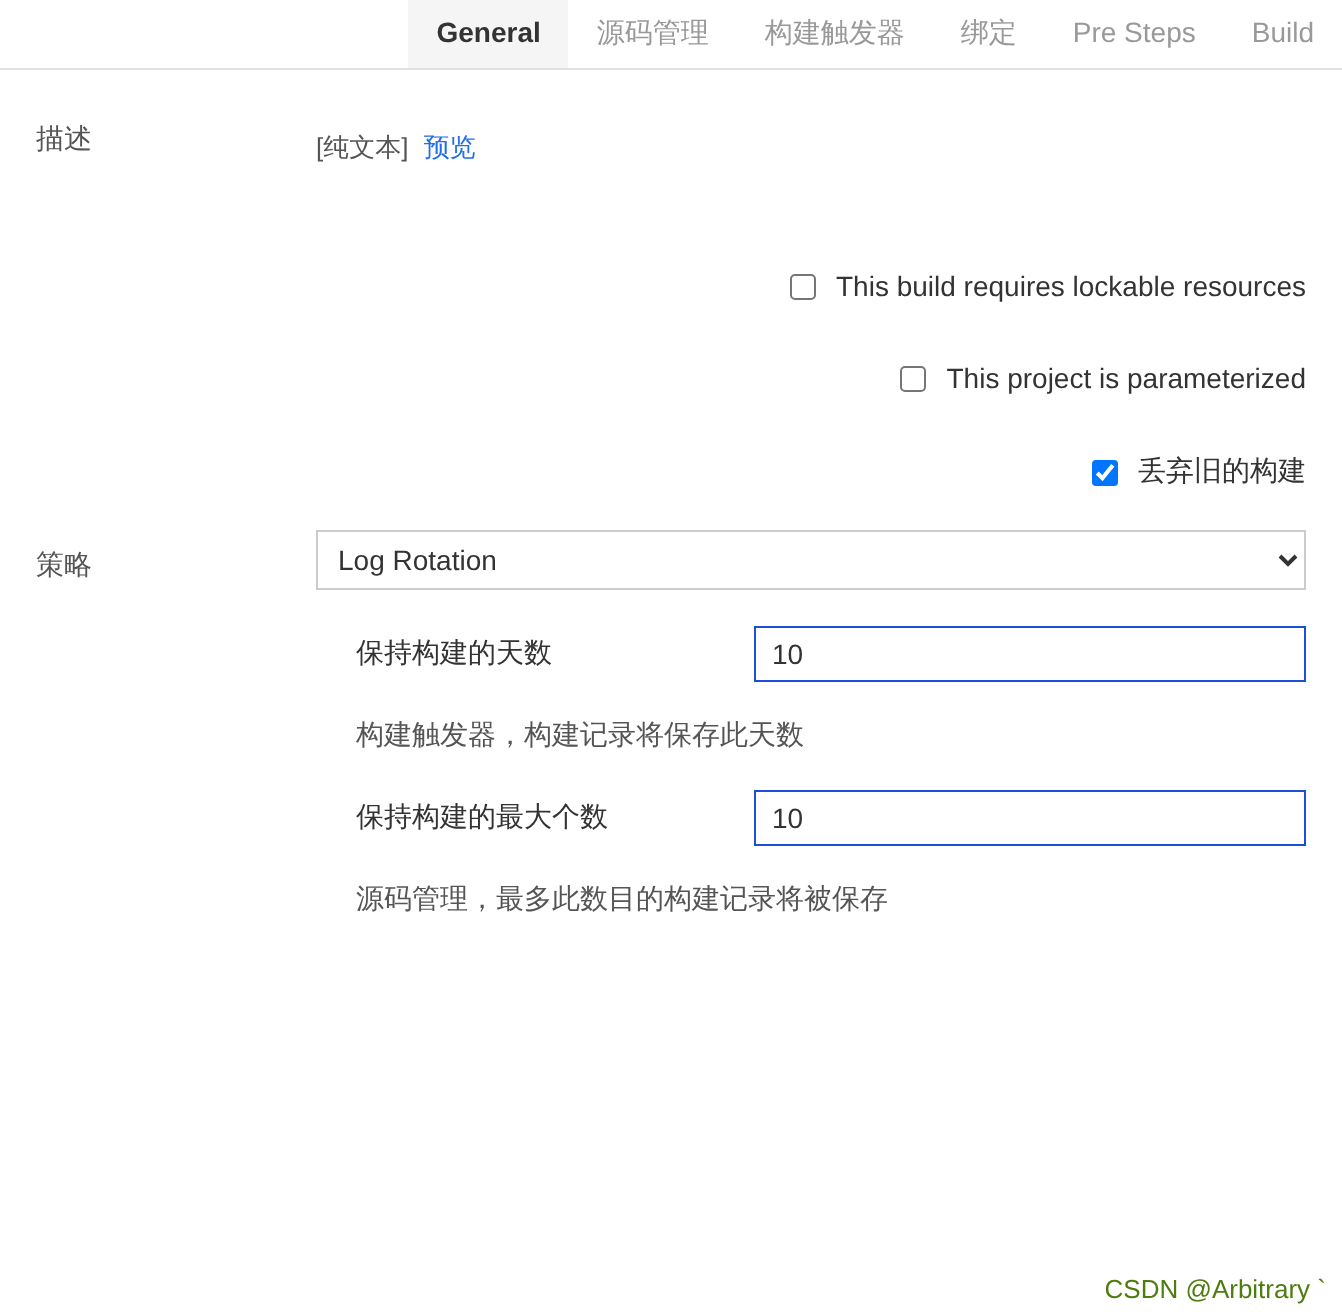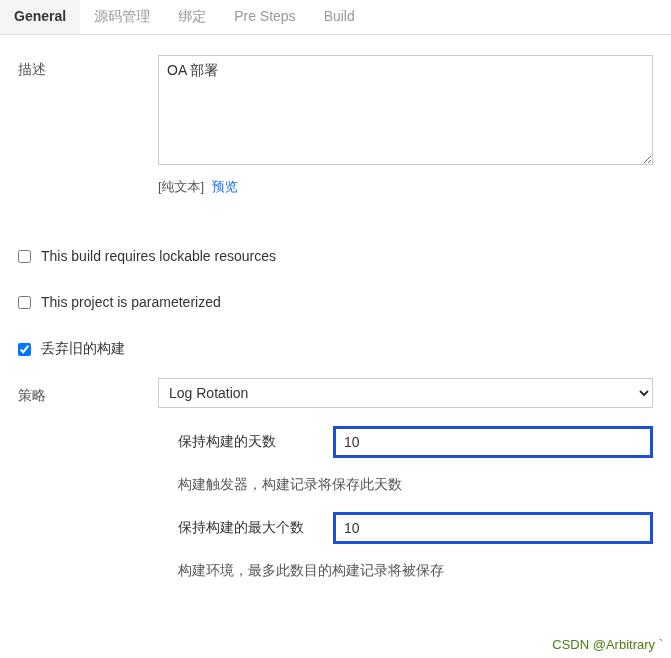--- a/index.html
+++ b/index.html
@@ -1,18 +1,19 @@
 <!DOCTYPE html>
 <html><head>
   <meta charset="utf-8">
   <style>
     * {
       box-sizing: border-box;
       margin: 0;
       padding: 0;
+      justify-content: flex-end;
     }
     body {
       font-family: "Microsoft YaHei", "Segoe UI", Arial, sans-serif;
       font-size: 14px;
       color: #333;
       background: #fff;
       width: 671px;
     }
     .tabs {
       display: flex;
@@ -115,34 +116,35 @@
       background: #fff;
       color: #333;
     }
     .nested {
       margin-left: 160px;
     }
     .nested-row {
       display: flex;
       align-items: center;
       margin-top: 18px;
+      gap: 44px;
     }
     .nested-label {
       width: 155px;
       flex-shrink: 0;
       color: #333;
       font-size: 14px;
     }
     .nested-input {
       flex: 1;
     }
     input.num {
       width: 100%;
       padding: 5px 8px;
-      border: 3px solid #1d4ed8;
+      border: 1px solid #1d4ed8;
       font-family: inherit;
       font-size: 14px;
       color: #333;
     }
     .nested-help {
       margin-top: 18px;
       color: #555;
       font-size: 14px;
     }
     .watermark {
@@ -153,31 +155,31 @@
       font-size: 13px;
       pointer-events: none;
     }
   </style>
 </head>
 <body>
 
 <div class="tabs">
   <div class="tab active">General</div>
   <div class="tab">源码管理</div>
+  <div class="tab">构建触发器</div>
   <div class="tab">绑定</div>
   <div class="tab">Pre Steps</div>
   <div class="tab">Build</div>
 </div>
 
 <div class="content">
 
   <div class="row">
     <div class="row-label">描述</div>
     <div class="row-body">
-      <textarea class="desc" style="">OA 部署</textarea>
       <div class="hint-row">
         <span>[纯文本]</span>
         <span class="link">预览</span>
       </div>
     </div>
   </div>
 
   <div class="spacer"></div>
 
   <div class="checkbox-row">
@@ -217,19 +219,19 @@
         </div>
       </div>
       <div class="nested-help">构建触发器，构建记录将保存此天数</div>
 
       <div class="nested-row">
         <div class="nested-label">保持构建的最大个数</div>
         <div class="nested-input">
           <input class="num" type="text" value="10" style="">
         </div>
       </div>
-      <div class="nested-help">构建环境，最多此数目的构建记录将被保存</div>
+      <div class="nested-help">源码管理，最多此数目的构建记录将被保存</div>
     </div>
   </div>
 
 </div>
 
 <div class="watermark">CSDN @Arbitrary `</div>
 
 </body></html>

